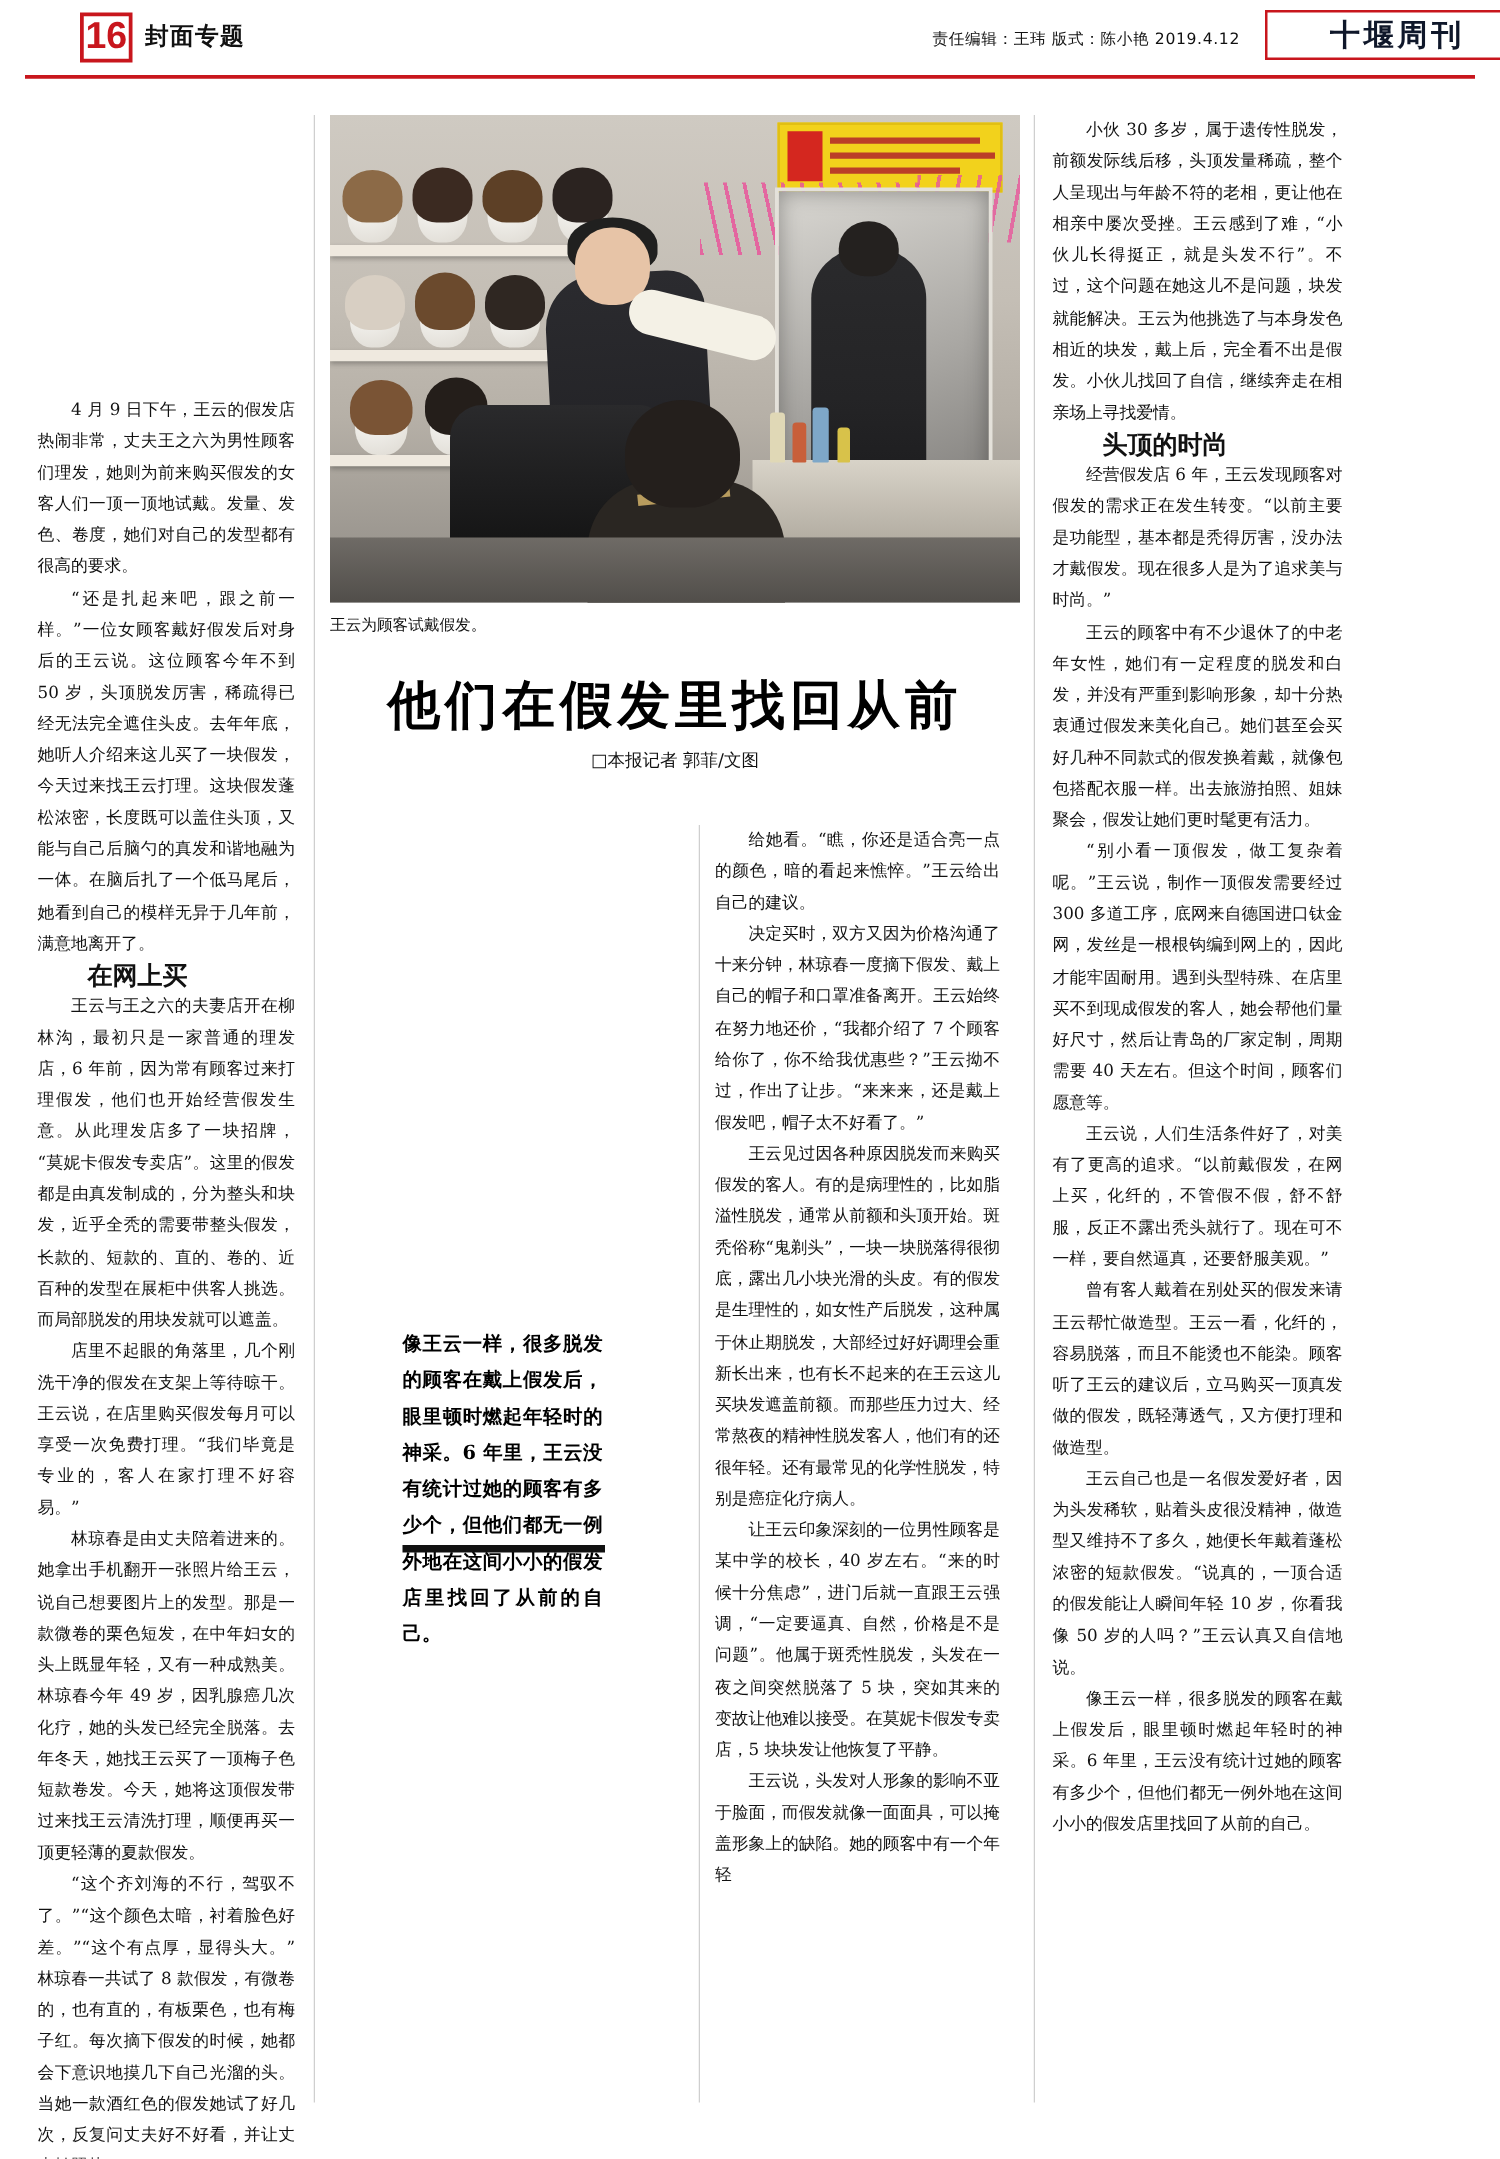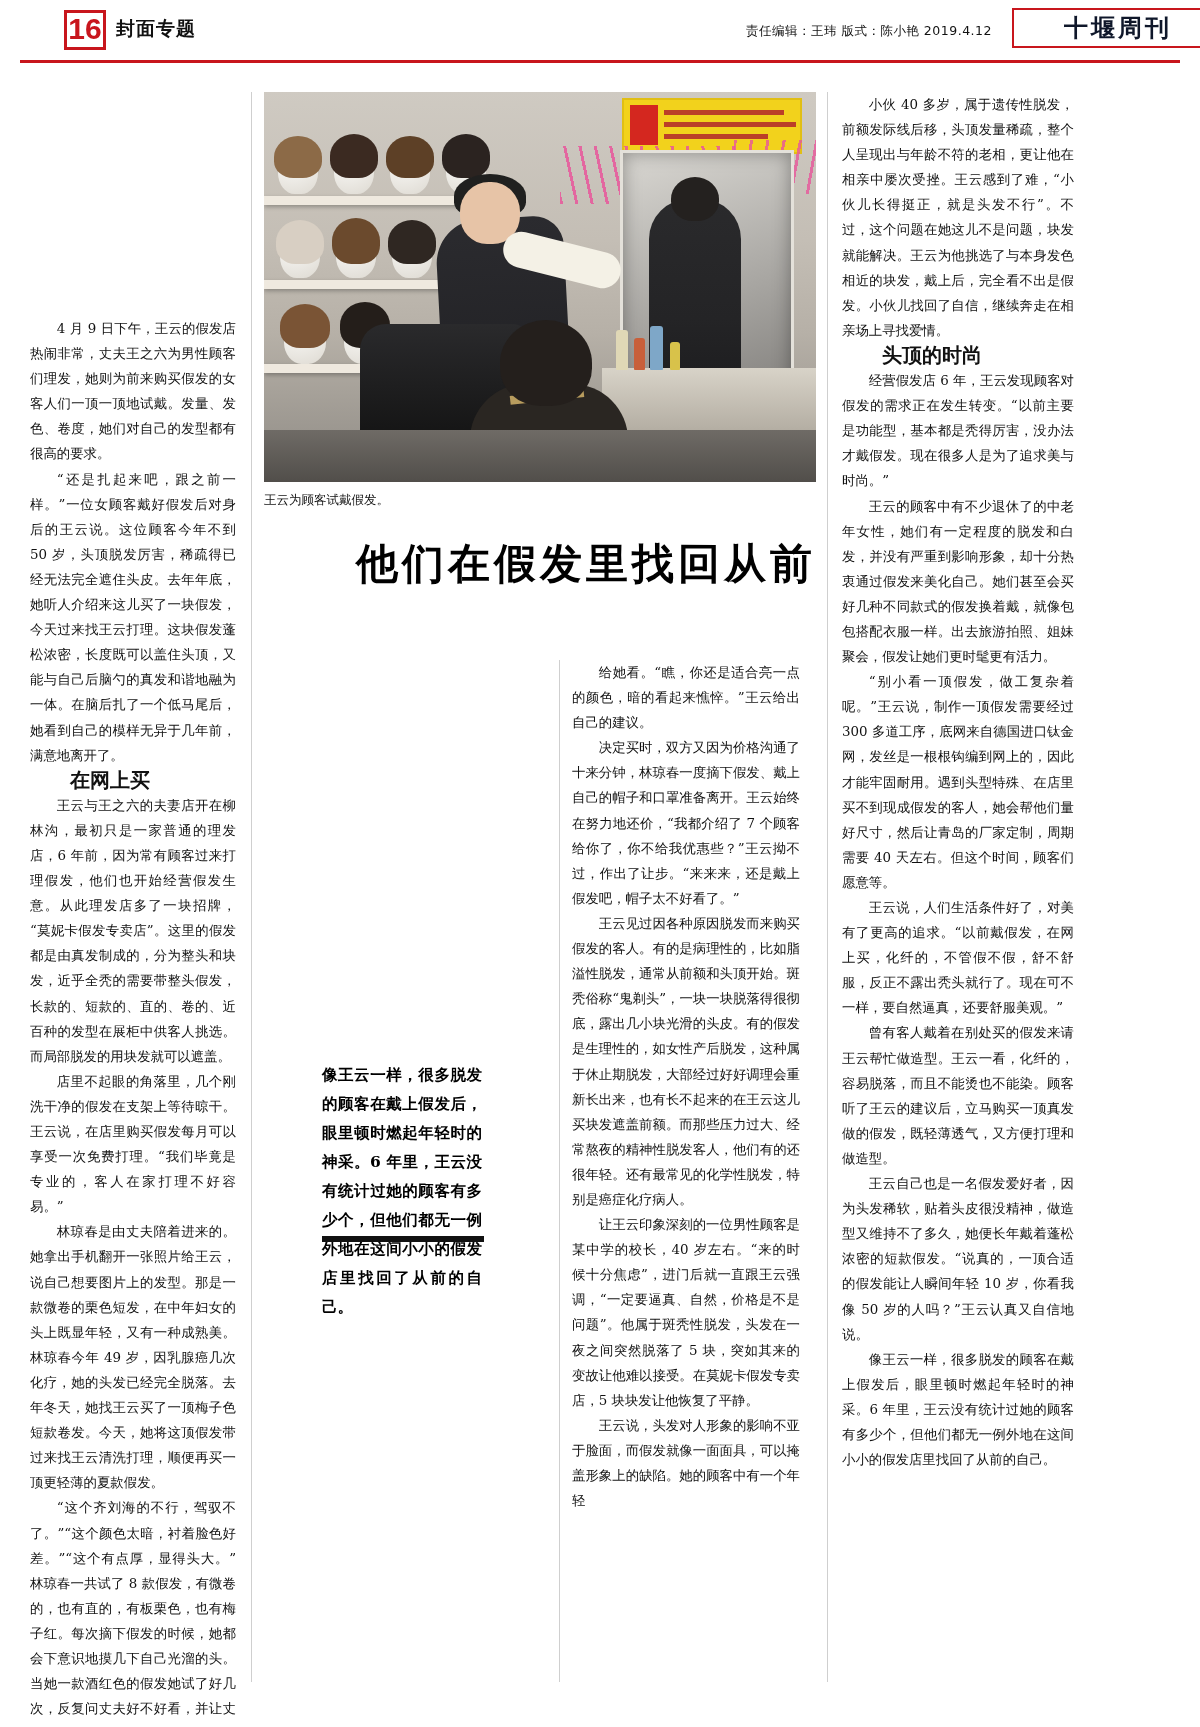--- a/index.html
+++ b/index.html
@@ -104,21 +104,21 @@
     text-align:left;
     font-size:12.5px;
     color:#111;
     font-family:"DejaVu Sans","Liberation Sans",sans-serif;
   }
 
   
   .headline{
     position:absolute;
     left:264px; top:536px; width:552px;
-    text-align:right;
+    text-align:center;
     font-size:42px;
     font-weight:bold;
     letter-spacing:4px;
     color:#000;
     font-family:Liberation Mono, monospace;
   }
   .byline{
     position:absolute;
     left:264px; top:600px; width:552px;
     text-align:center;
@@ -313,20 +313,21 @@
     <div class="client-body"></div>
     <div class="client-strap"></div>
     <div class="client-head"></div>
 
     <div class="floor"></div>
   </div>
 
   <div class="caption">王云为顾客试戴假发。</div>
 
   <div class="headline">他们在假发里找回从前</div>
+  <div class="byline">□本报记者 郭菲/文图</div>
 
   <div class="col" style="left:30px;top:316px;width:206px;">
     <p>4 月 9 日下午，王云的假发店热闹非常，丈夫王之六为男性顾客们理发，她则为前来购买假发的女客人们一顶一顶地试戴。发量、发色、卷度，她们对自己的发型都有很高的要求。</p>
     <p>“还是扎起来吧，跟之前一样。”一位女顾客戴好假发后对身后的王云说。这位顾客今年不到 50 岁，头顶脱发厉害，稀疏得已经无法完全遮住头皮。去年年底，她听人介绍来这儿买了一块假发，今天过来找王云打理。这块假发蓬松浓密，长度既可以盖住头顶，又能与自己后脑勺的真发和谐地融为一体。在脑后扎了一个低马尾后，她看到自己的模样无异于几年前，满意地离开了。</p>
     <p class="subhead">在网上买</p>
     <p>王云与王之六的夫妻店开在柳林沟，最初只是一家普通的理发店，6 年前，因为常有顾客过来打理假发，他们也开始经营假发生意。从此理发店多了一块招牌，“莫妮卡假发专卖店”。这里的假发都是由真发制成的，分为整头和块发，近乎全秃的需要带整头假发，长款的、短款的、直的、卷的、近百种的发型在展柜中供客人挑选。而局部脱发的用块发就可以遮盖。</p>
     <p>店里不起眼的角落里，几个刚洗干净的假发在支架上等待晾干。王云说，在店里购买假发每月可以享受一次免费打理。“我们毕竟是专业的，客人在家打理不好容易。”</p>
     <p>林琼春是由丈夫陪着进来的。她拿出手机翻开一张照片给王云，说自己想要图片上的发型。那是一款微卷的栗色短发，在中年妇女的头上既显年轻，又有一种成熟美。林琼春今年 49 岁，因乳腺癌几次化疗，她的头发已经完全脱落。去年冬天，她找王云买了一顶梅子色短款卷发。今天，她将这顶假发带过来找王云清洗打理，顺便再买一顶更轻薄的夏款假发。</p>
     <p>“这个齐刘海的不行，驾驭不了。”“这个颜色太暗，衬着脸色好差。”“这个有点厚，显得头大。”林琼春一共试了 8 款假发，有微卷的，也有直的，有板栗色，也有梅子红。每次摘下假发的时候，她都会下意识地摸几下自己光溜的头。当她一款酒红色的假发她试了好几次，反复问丈夫好不好看，并让丈夫拍照片</p>
   </div>
@@ -336,21 +337,21 @@
     <p>决定买时，双方又因为价格沟通了十来分钟，林琼春一度摘下假发、戴上自己的帽子和口罩准备离开。王云始终在努力地还价，“我都介绍了 7 个顾客给你了，你不给我优惠些？”王云拗不过，作出了让步。“来来来，还是戴上假发吧，帽子太不好看了。”</p>
     <p>王云见过因各种原因脱发而来购买假发的客人。有的是病理性的，比如脂溢性脱发，通常从前额和头顶开始。斑秃俗称“鬼剃头”，一块一块脱落得很彻底，露出几小块光滑的头皮。有的假发是生理性的，如女性产后脱发，这种属于休止期脱发，大部经过好好调理会重新长出来，也有长不起来的在王云这儿买块发遮盖前额。而那些压力过大、经常熬夜的精神性脱发客人，他们有的还很年轻。还有最常见的化学性脱发，特别是癌症化疗病人。</p>
     <p>让王云印象深刻的一位男性顾客是某中学的校长，40 岁左右。“来的时候十分焦虑”，进门后就一直跟王云强调，“一定要逼真、自然，价格是不是问题”。他属于斑秃性脱发，头发在一夜之间突然脱落了 5 块，突如其来的变故让他难以接受。在莫妮卡假发专卖店，5 块块发让他恢复了平静。</p>
     <p>王云说，头发对人形象的影响不亚于脸面，而假发就像一面面具，可以掩盖形象上的缺陷。她的顾客中有一个年轻</p>
   </div>
 
   <div class="pullquote">像王云一样，很多脱发的顾客在戴上假发后，眼里顿时燃起年轻时的神采。6 年里，王云没有统计过她的顾客有多少个，但他们都无一例外地在这间小小的假发店里找回了从前的自己。</div>
   <div class="pullquote-rule"></div>
 
   <div class="col" style="left:842px;top:92px;width:232px;">
-    <p>小伙 40 多岁，属于遗传性脱发，前额发际线后移，头顶发量稀疏，整个人呈现出与年龄不符的老相，更让他在相亲中屡次受挫。王云感到了难，“小伙儿长得挺正，就是头发不行”。不过，这个问题在她这儿不是问题，块发就能解决。王云为他挑选了与本身发色相近的块发，戴上后，完全看不出是假发。小伙儿找回了自信，继续奔走在相亲场上寻找爱情。</p>
+    <p>小伙 30 多岁，属于遗传性脱发，前额发际线后移，头顶发量稀疏，整个人呈现出与年龄不符的老相，更让他在相亲中屡次受挫。王云感到了难，“小伙儿长得挺正，就是头发不行”。不过，这个问题在她这儿不是问题，块发就能解决。王云为他挑选了与本身发色相近的块发，戴上后，完全看不出是假发。小伙儿找回了自信，继续奔走在相亲场上寻找爱情。</p>
     <p class="subhead">头顶的时尚</p>
     <p>经营假发店 6 年，王云发现顾客对假发的需求正在发生转变。“以前主要是功能型，基本都是秃得厉害，没办法才戴假发。现在很多人是为了追求美与时尚。”</p>
     <p>王云的顾客中有不少退休了的中老年女性，她们有一定程度的脱发和白发，并没有严重到影响形象，却十分热衷通过假发来美化自己。她们甚至会买好几种不同款式的假发换着戴，就像包包搭配衣服一样。出去旅游拍照、姐妹聚会，假发让她们更时髦更有活力。</p>
     <p>“别小看一顶假发，做工复杂着呢。”王云说，制作一顶假发需要经过 300 多道工序，底网来自德国进口钛金网，发丝是一根根钩编到网上的，因此才能牢固耐用。遇到头型特殊、在店里买不到现成假发的客人，她会帮他们量好尺寸，然后让青岛的厂家定制，周期需要 40 天左右。但这个时间，顾客们愿意等。</p>
     <p>王云说，人们生活条件好了，对美有了更高的追求。“以前戴假发，在网上买，化纤的，不管假不假，舒不舒服，反正不露出秃头就行了。现在可不一样，要自然逼真，还要舒服美观。”</p>
     <p>曾有客人戴着在别处买的假发来请王云帮忙做造型。王云一看，化纤的，容易脱落，而且不能烫也不能染。顾客听了王云的建议后，立马购买一顶真发做的假发，既轻薄透气，又方便打理和做造型。</p>
     <p>王云自己也是一名假发爱好者，因为头发稀软，贴着头皮很没精神，做造型又维持不了多久，她便长年戴着蓬松浓密的短款假发。“说真的，一顶合适的假发能让人瞬间年轻 10 岁，你看我像 50 岁的人吗？”王云认真又自信地说。</p>
     <p>像王云一样，很多脱发的顾客在戴上假发后，眼里顿时燃起年轻时的神采。6 年里，王云没有统计过她的顾客有多少个，但他们都无一例外地在这间小小的假发店里找回了从前的自己。</p>
   </div>
 

